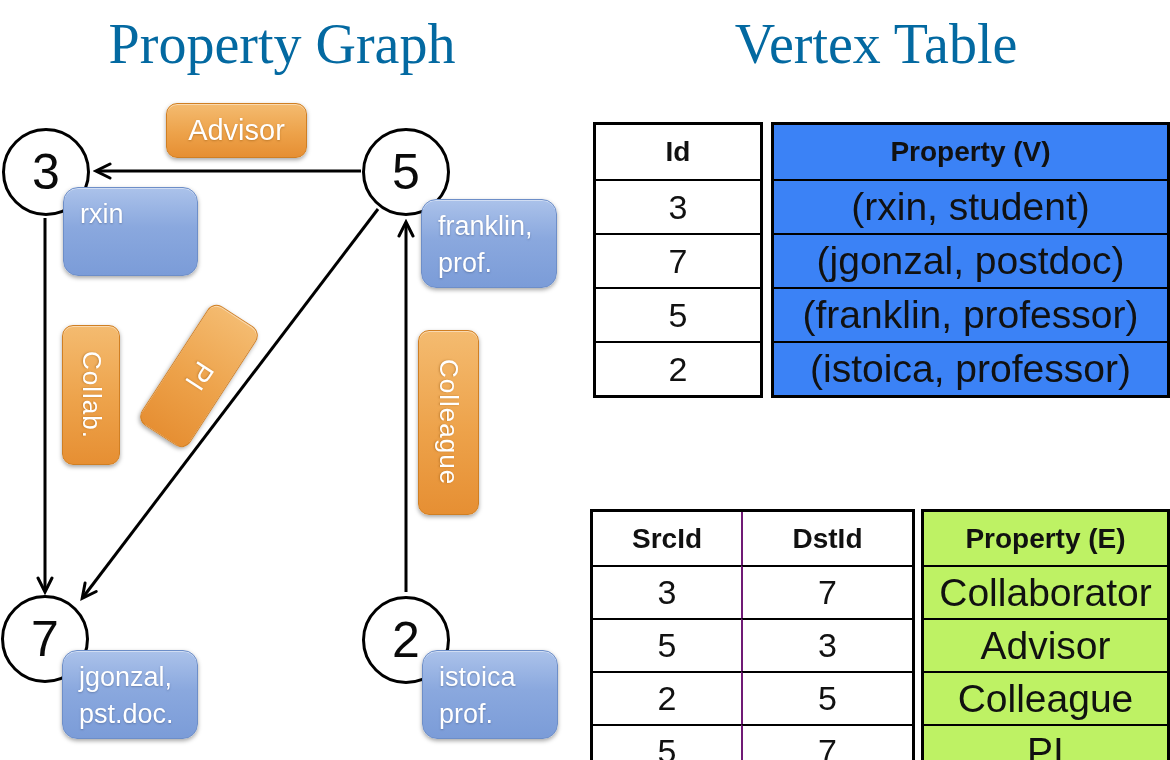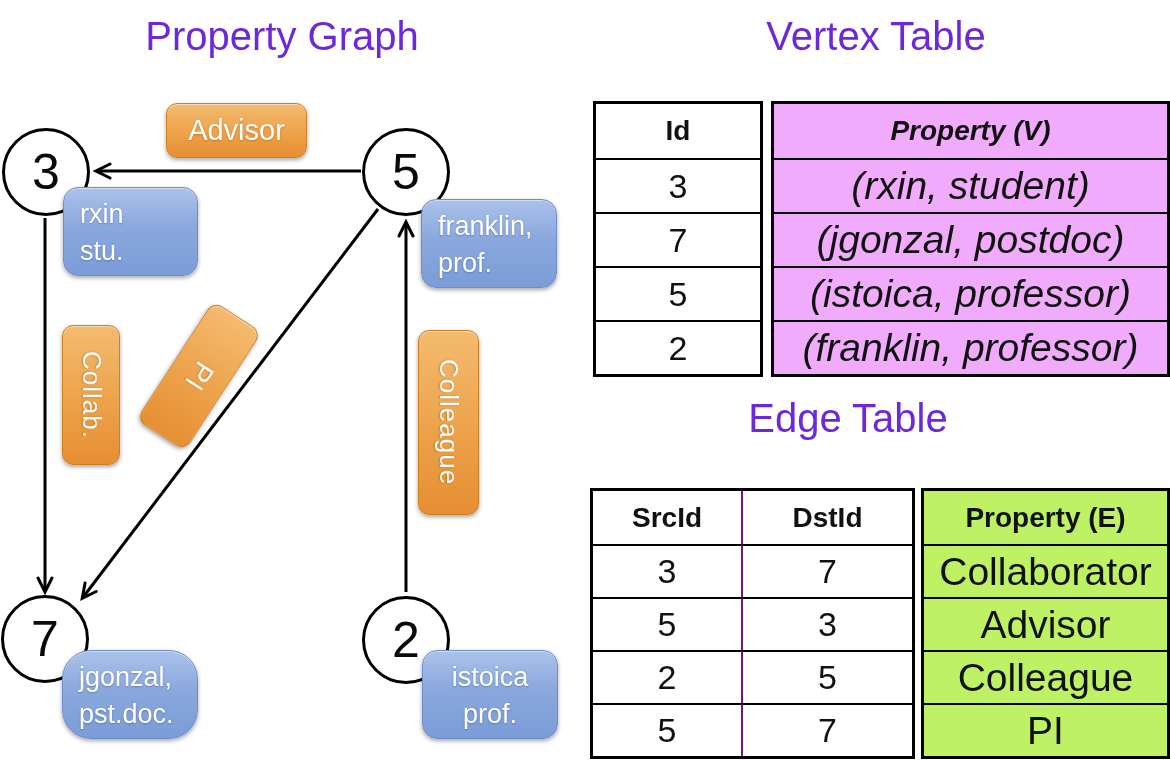--- a/index.html
+++ b/index.html
@@ -2,22 +2,22 @@
 <html><head>
 <meta charset="utf-8">
 <style>
   html,body{margin:0;padding:0;background:#fff;}
   #canvas{
     position:relative;width:1170px;height:760px;overflow:hidden;
     font-family:"Liberation Sans",sans-serif;background:#fff;color:#111;
   }
   .abs{position:absolute;}
   .title{
-    font-size:40px;font-weight:300;letter-spacing:0px;color:#6d28d9;
-    text-align:center;line-height:1.0;white-space:nowrap;
+    font-size:56px;font-weight:300;letter-spacing:0px;color:#0369a1;
+    text-align:center;line-height:1.0;white-space:nowrap;font-family:Liberation Serif, serif;
   }
   
   .node-circle{
     position:absolute;width:88px;height:88px;border-radius:50%;
     background:#fff;border:3px solid #000;box-sizing:border-box;
     display:flex;align-items:center;justify-content:center;
     font-size:50px;font-weight:300;color:#0a0a0a;
   }
   .vprop{
     position:absolute;border-radius:15px;
@@ -36,31 +36,31 @@
     color:#fff;display:flex;align-items:center;justify-content:center;
     text-shadow:0 1px 2px rgba(150,90,20,0.5);
   }
   .eprop .vtext{
     writing-mode:vertical-rl;text-orientation:mixed;
     font-size:26px;letter-spacing:1px;
   }
   
   .tcol{
     position:absolute;border:3px solid #000;box-sizing:border-box;
-    display:grid;background:#fff;
+    display:grid;background:#fff;margin-top:21px;
   }
   .tcell{
     display:flex;align-items:center;justify-content:center;
     border-top:2px solid #000;box-sizing:border-box;
     font-size:39px;font-weight:300;white-space:nowrap;
   }
   .tcell.first{border-top:none;}
   .tcell.hdr{font-weight:bold;font-size:28px;}
   .tcell.num{font-size:34px;}
-  .vfill{background:#f0abfc;font-style:italic;}
+  .vfill{background:#3b82f6;}
   .efill{background:#bef264;}
   .twocol{grid-template-columns:148px 1fr;}
   .twocol .tcell.rightcol{border-left:2px solid #701a75;}
 </style>
 </head>
 <body>
 
 <div id="canvas">
 
   <div class="abs title" style="left:0;top:16px;width:564px;">Property Graph</div>
@@ -85,31 +85,30 @@
     </div>
   <div class="node-circle" style="left:1px;top:595px;">
     <span>7</span>
     </div>
   <div class="node-circle" style="left:362px;top:596px;">
     <span>2</span>
     </div>
 
   <div class="vprop" style="left:63px;top:187px;width:135px;height:89px;">
     <div>rxin</div>
-    <div>stu.</div>
   </div>
   <div class="vprop" style="left:421px;top:187px;width:136px;height:89px;margin-top:12px;">
     <div>franklin,</div>
     <div>prof.</div>
   </div>
-  <div class="vprop" style="left:62px;top:650px;width:136px;height:89px;border-radius:29px;">
+  <div class="vprop" style="left:62px;top:650px;width:136px;height:89px;">
     <div>jgonzal,</div>
     <div>pst.doc.</div>
   </div>
-  <div class="vprop" style="left:422px;top:650px;width:136px;height:89px;text-align:center;">
+  <div class="vprop" style="left:422px;top:650px;width:136px;height:89px;">
     <div>istoica</div>
     <div>prof.</div>
   </div>
 
   <div class="eprop" style="left:166px;top:103px;width:139px;height:53px;font-size:29px;">
     <span>Advisor</span>
   </div>
   <div class="eprop" style="left:62px;top:325px;width:56px;height:138px;">
     <span class="vtext">Collab.</span>
   </div>
@@ -127,25 +126,24 @@
     <div class="tcell num">3</div>
     <div class="tcell num">7</div>
     <div class="tcell num">5</div>
     <div class="tcell num">2</div>
   </div>
 
   <div class="tcol vfill" style="left:771px;top:101px;width:399px;grid-template-rows:54px 54px 54px 54px 54px;">
     <div class="tcell hdr first vfill">Property (V)</div>
     <div class="tcell vfill">(rxin, student)</div>
     <div class="tcell vfill">(jgonzal, postdoc)</div>
+    <div class="tcell vfill">(franklin, professor)</div>
     <div class="tcell vfill">(istoica, professor)</div>
-    <div class="tcell vfill">(franklin, professor)</div>
   </div>
 
-  <div class="abs title" style="left:586px;top:398px;width:524px;">Edge Table</div>
 
   <div class="tcol twocol" style="left:590px;top:488px;width:325px;grid-template-rows:53px 53px 53px 53px 53px;">
     <div class="tcell hdr first">SrcId</div>
     <div class="tcell hdr first rightcol">DstId</div>
     <div class="tcell num">3</div>
     <div class="tcell num rightcol">7</div>
     <div class="tcell num">5</div>
     <div class="tcell num rightcol">3</div>
     <div class="tcell num">2</div>
     <div class="tcell num rightcol">5</div>

